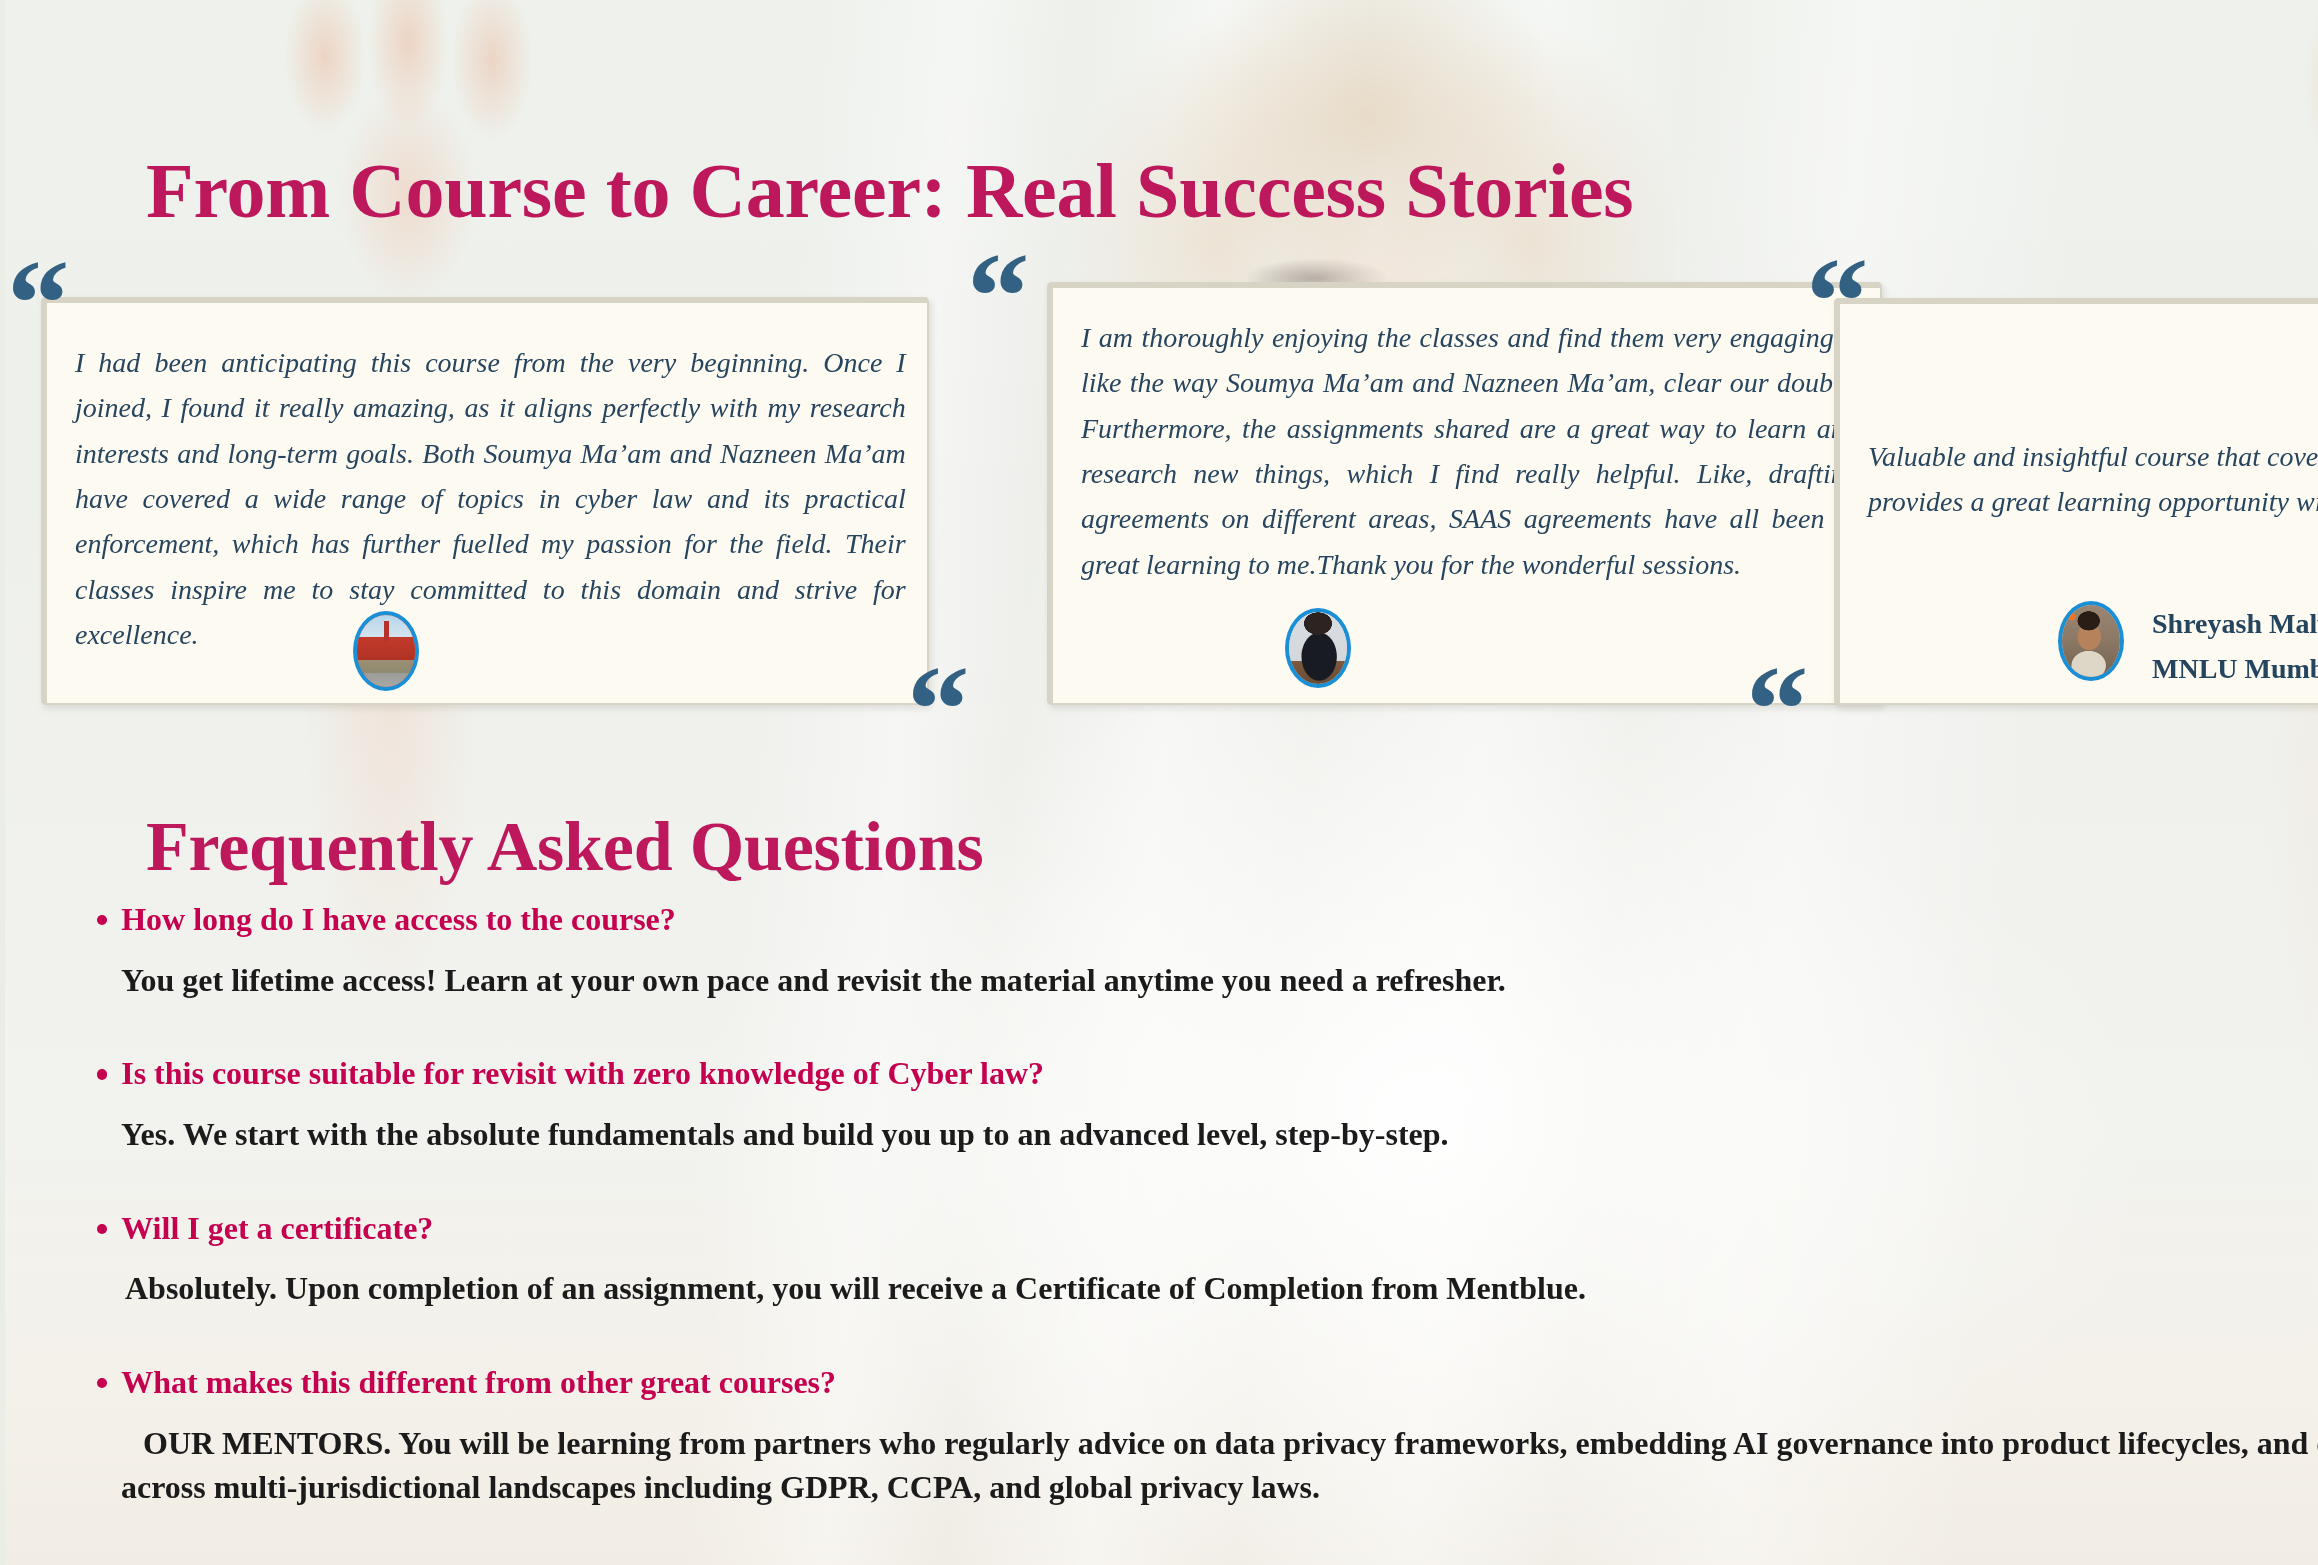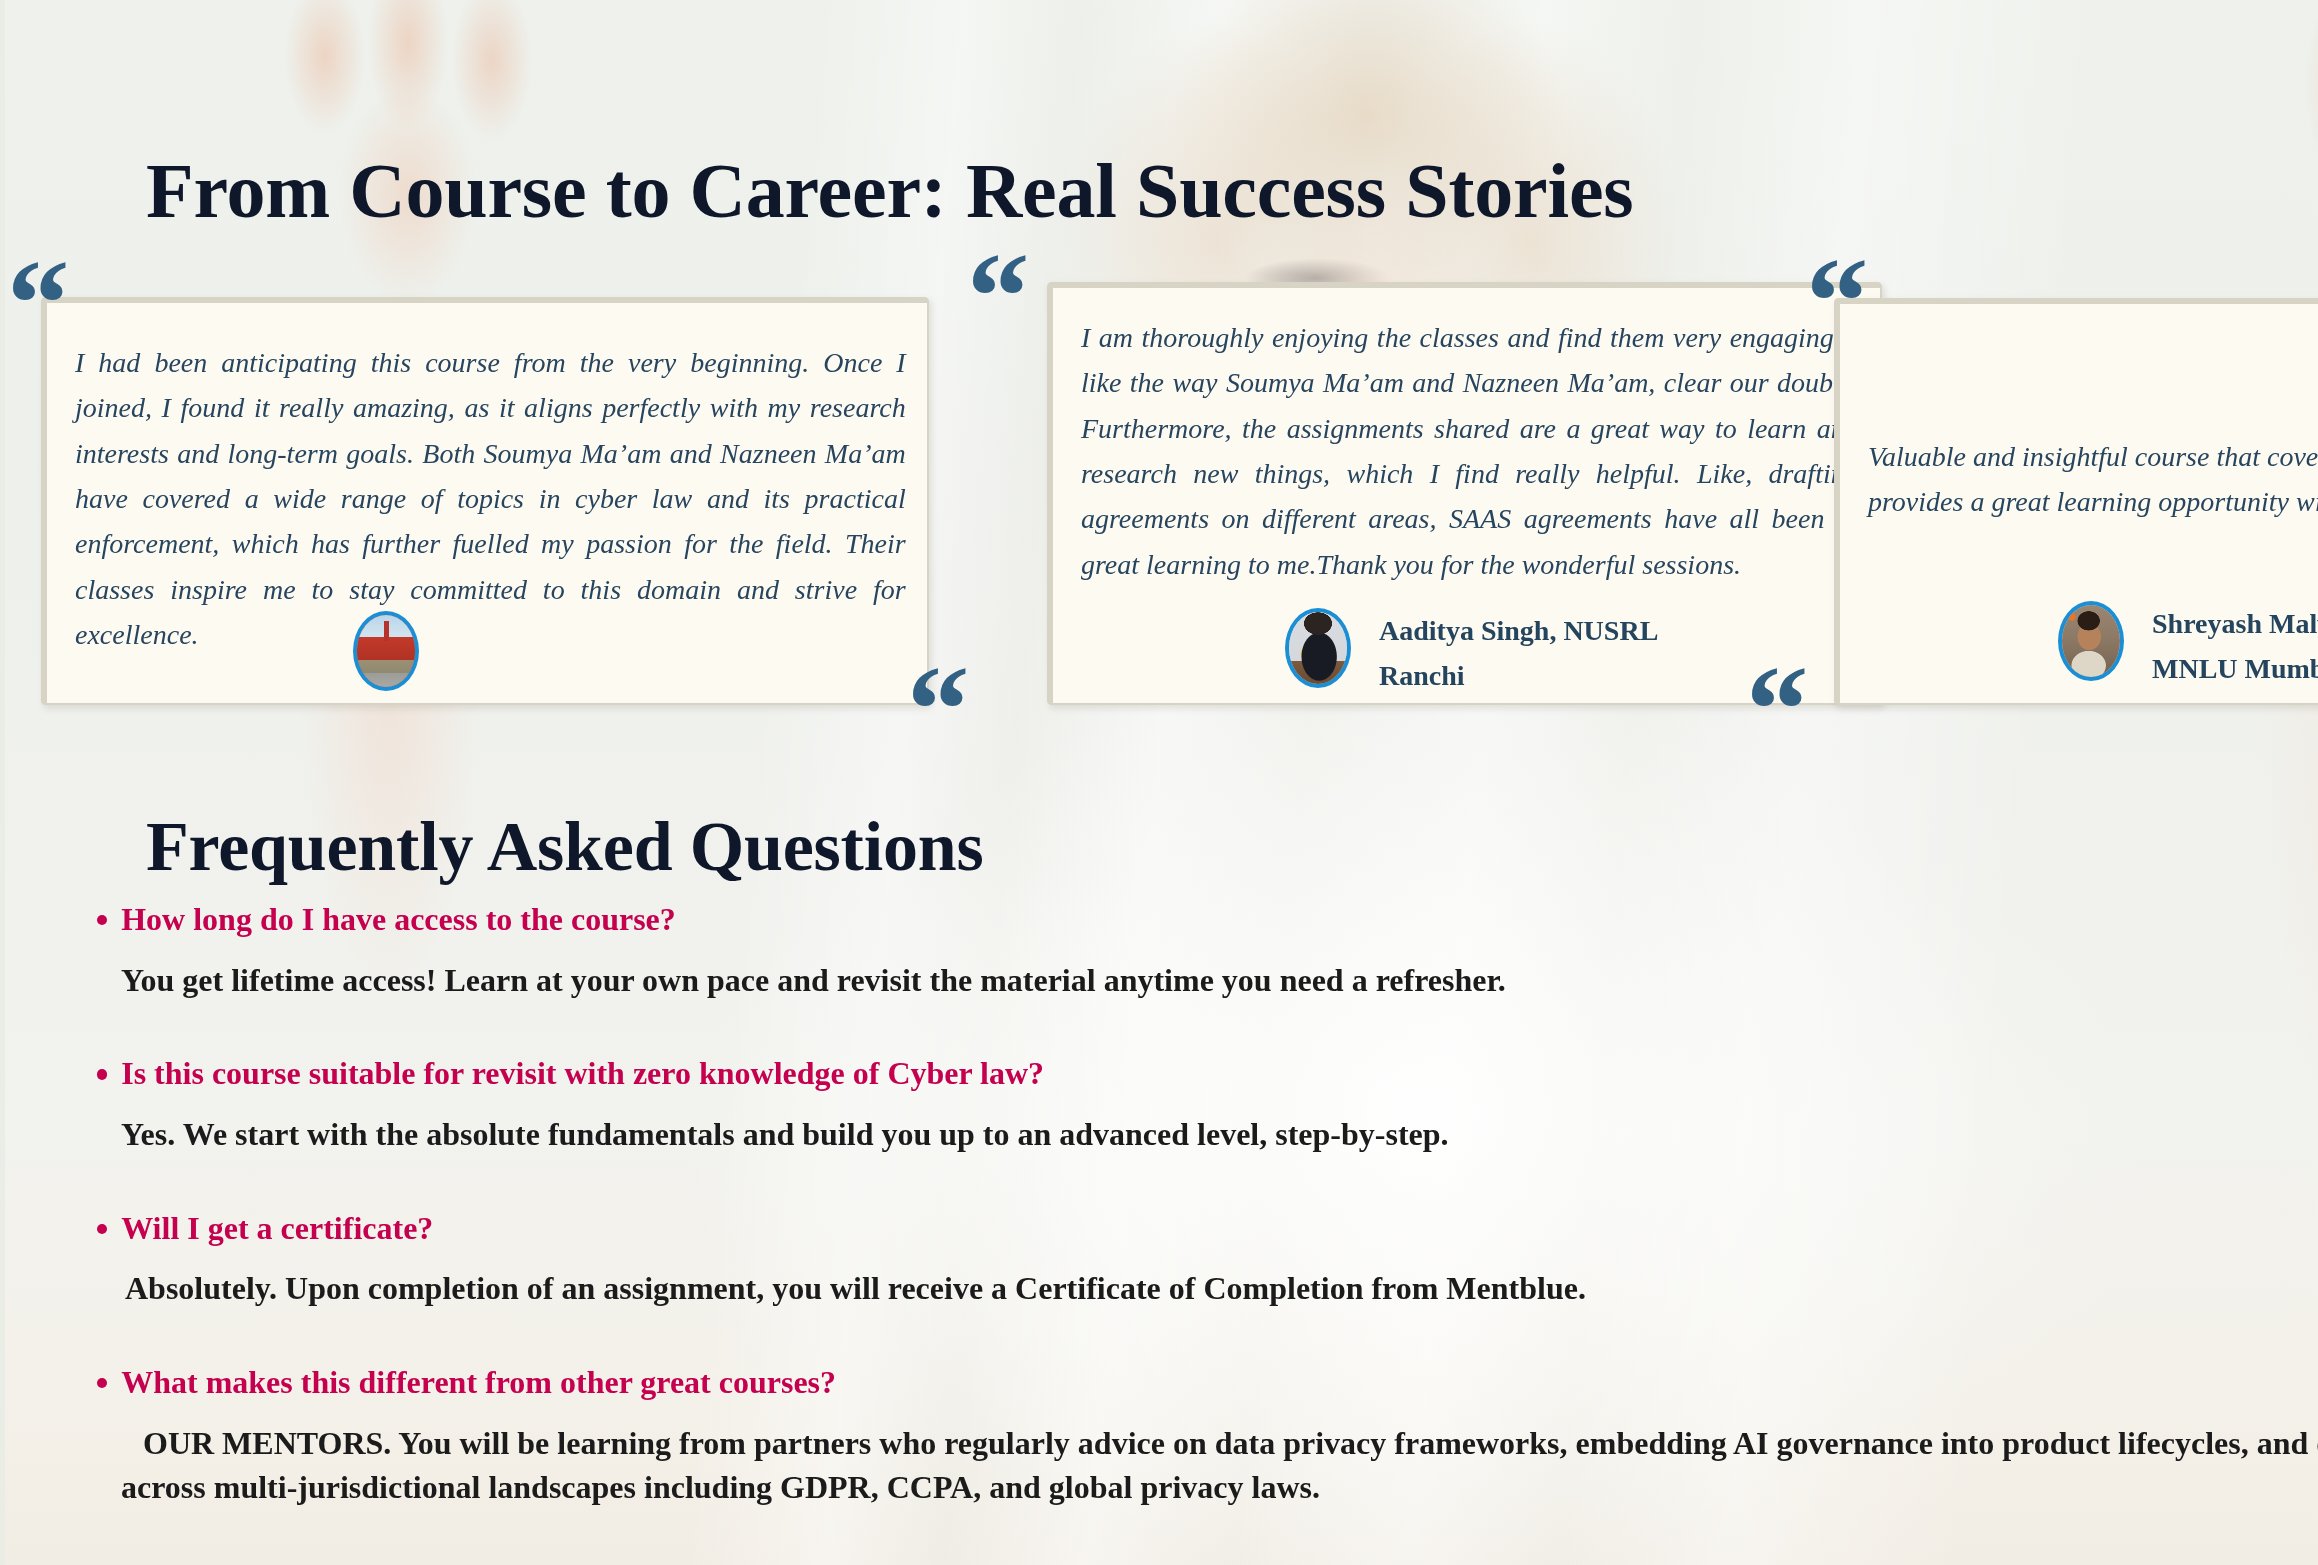--- a/index.html
+++ b/index.html
@@ -60,21 +60,21 @@
       linear-gradient(180deg,#eef1ec 0%, #eef0ec 30%, #f1f2ee 60%, #f4f3ee 100%);
   }
   .bg-leftstrip{
     position:absolute; top:0; left:0; width:4.6px; height:100%;
     background:rgba(232,236,228,.85);
   }
 
   
   .section-title{
     position:absolute;
-    color:#0f172a;
+    color:#be185d;
     font-weight:700;
     letter-spacing:-0.2px;
     white-space:nowrap;
   }
   #title-success{ left:146px; top:146px; font-size:78px; }
   #title-faq    { left:146px; top:807px; font-size:70px; }
 
   
   .card{
     position:absolute;
@@ -226,22 +226,20 @@
   </div>
   <div class="qmark" id="qm-1-open">“</div>
   <div class="qmark" id="qm-1-close">“</div>
 
   <div class="card" id="card-2">
     <div class="quote-text" id="quote-2">I am thoroughly enjoying the classes and find them very engaging. I like the way Soumya Ma’am and Nazneen Ma’am, clear our doubts. Furthermore, the assignments shared are a great way to learn and research new things, which I find really helpful. Like, drafting agreements on different areas, SAAS agreements have all been of great learning to me.Thank you for the wonderful sessions.</div>
     <div class="author-row" id="author-2">
       <div class="avatar">
         <div class="inner av2"></div>
       </div>
-      <div class="author-name">Aaditya Singh, NUSRL
-Ranchi</div>
     </div>
   </div>
   <div class="qmark" id="qm-2-open">“</div>
   <div class="qmark" id="qm-2-close">“</div>
 
   <div class="card" id="card-3">
     <div class="quote-text" id="quote-3">Valuable and insightful course that covers topics in depth and provides a  great learning opportunity with experienced mentors.</div>
     <div class="author-row" id="author-3">
       <div class="avatar">
         <div class="inner av3"></div>

